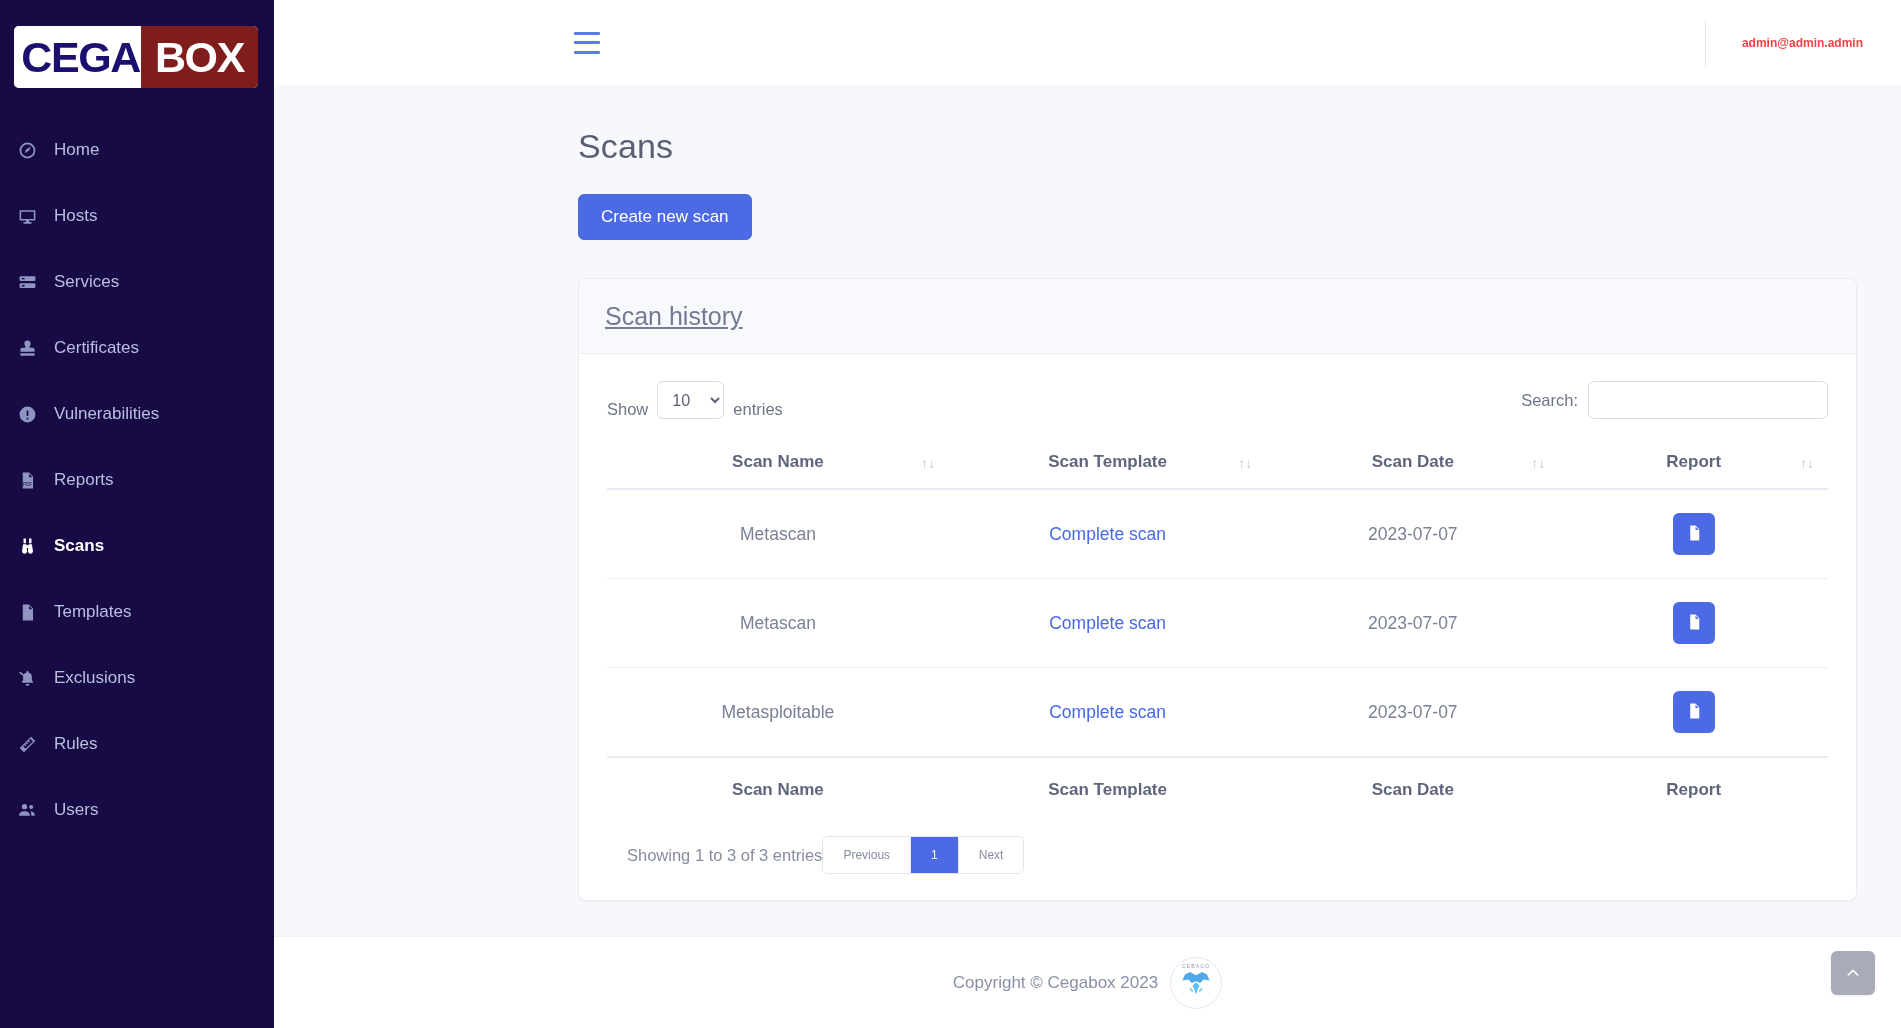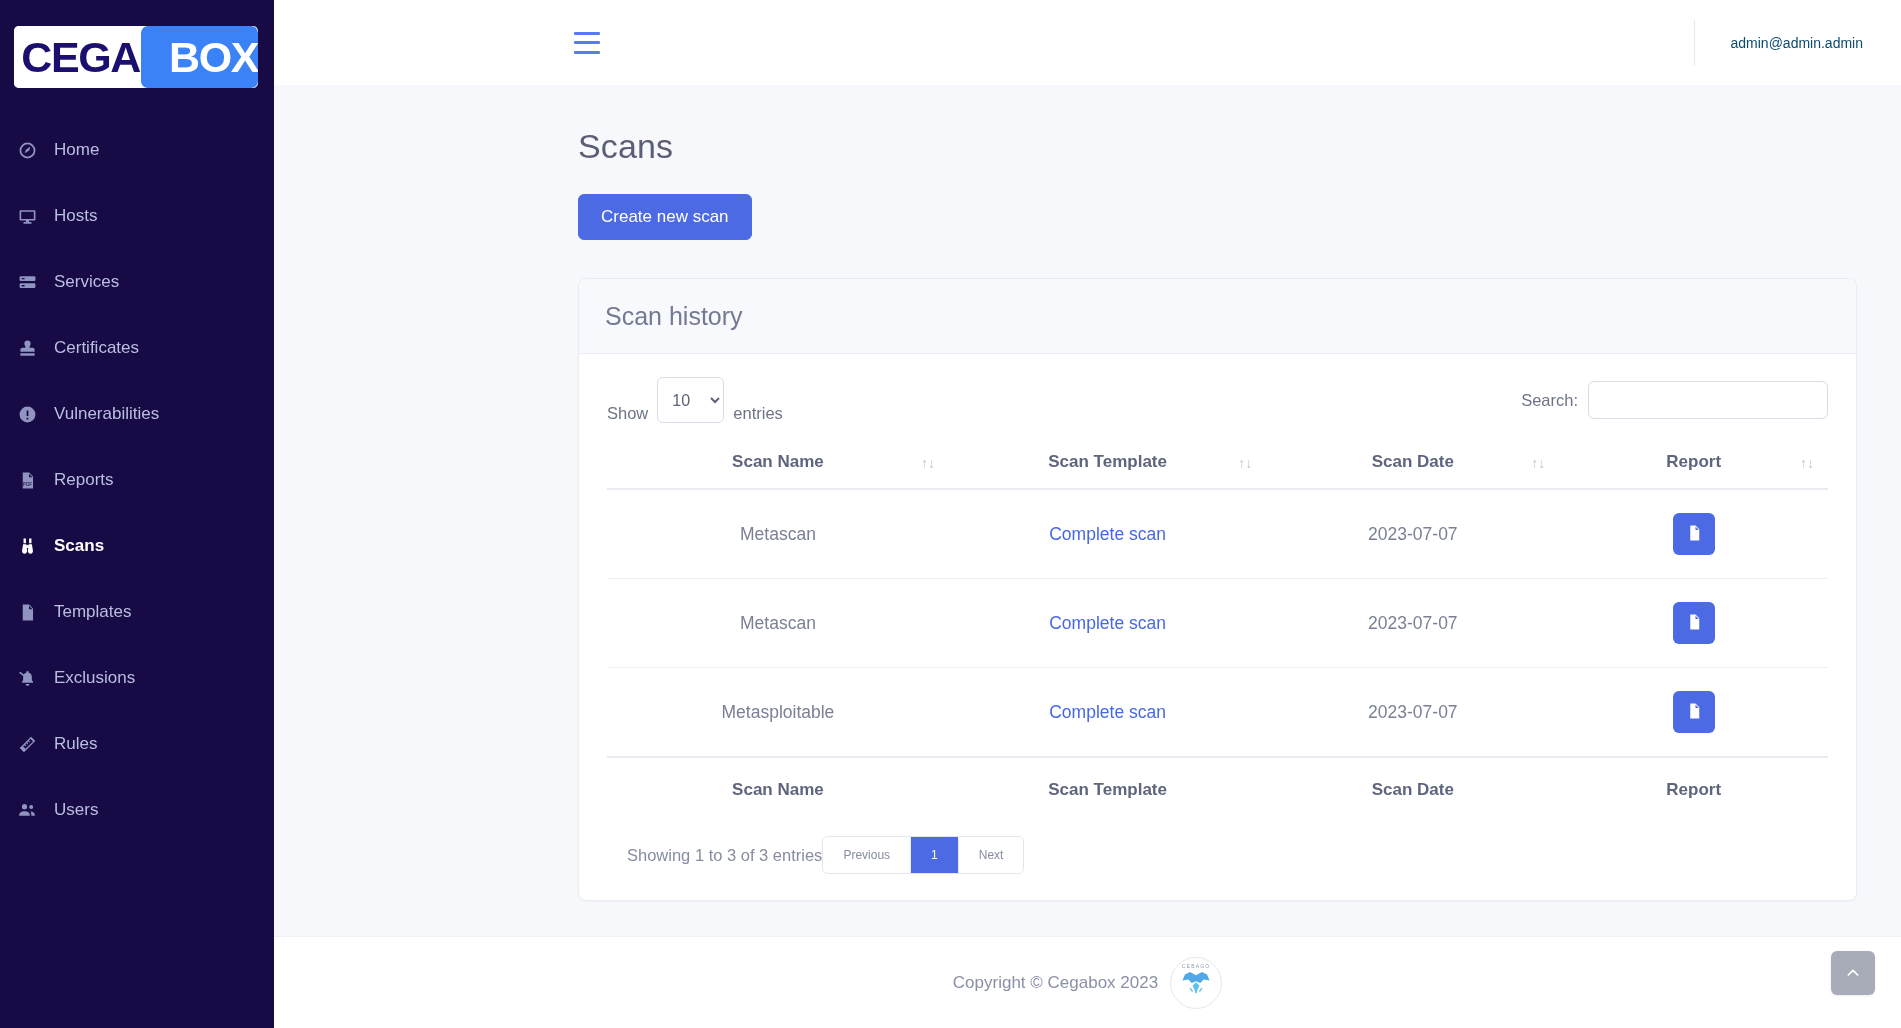--- a/index.html
+++ b/index.html
@@ -27,22 +27,22 @@
     background: #fff;
   }
   .brand-left {
     flex: 0 0 52%;
     background: #ffffff;
     display: flex; align-items: center; justify-content: flex-end;
     padding-right: 1px;
   }
   .brand-right {
     flex: 1;
-    background: #3b82f6;
-    display: flex; align-items: center; justify-content: flex-end; border-radius: 7px;
+    background: #7f1d1d;
+    display: flex; align-items: center; justify-content: center;
   }
   .brand-cega {
     font-family: "Liberation Sans", sans-serif;
     font-weight: 700;
     font-size: 43px;
     letter-spacing: -1.4px;
     color: #1b1070;
     line-height: 1;
   }
   .brand-box {
@@ -96,23 +96,24 @@
   .hamburger span:nth-child(1) { width: 26px; }
   .hamburger span:nth-child(2) { width: 26px; }
   .hamburger span:nth-child(3) { width: 26px; }
 
   .topbar-right {
     margin-left: auto;
     display: flex; align-items: center; height: 100%;
   }
   .topbar-sep { width: 1px; height: 46px; background: #e6e8f0; }
   .user-email {
-    color: #0c4a6e; font-size: 14px;
+    color: #ef4444; font-size: 12px;
     padding: 0 38px 0 36px;
     cursor: pointer;
+    font-weight: bold;
   }
 
   #content { flex: 1; padding: 0 0 0 0; overflow: hidden; position: relative; }
 
   .page-title {
     color: #5a5f75;
     font-size: 34px;
     font-weight: 400;
     padding: 42px 0 0 304px;
     letter-spacing: 0.1px;
@@ -139,35 +140,36 @@
     box-shadow: 0 1px 2px rgba(20,20,50,0.03);
   }
   .card-header {
     background: #f8f9fc;
     border-bottom: 1px solid #eaecf3;
     border-radius: 8px 8px 0 0;
     padding: 23px 26px 22px 26px;
     color: #737a93;
     font-size: 25px;
     font-weight: 400;
+    text-decoration: underline;
   }
   .card-body { padding: 26px 28px 26px 28px; }
 
   .dt-top { display: flex; align-items: center; justify-content: space-between; height: 40px; }
   .dt-length { display: flex; align-items: flex-end; color: #6d7486; font-size: 16.5px; }
   .dt-length select {
     margin: 0 9px;
     font-family: "Liberation Sans", sans-serif;
     font-size: 16px;
     color: #5c6379;
     padding: 6px 8px 6px 10px;
     border: 1px solid #d9dce6;
     border-radius: 6px;
     background: #fff;
-    height: 46px;
+    height: 38px;
   }
   .dt-filter { display: flex; align-items: center; color: #6d7486; font-size: 16.5px; }
   .dt-filter input {
     margin-left: 10px;
     width: 240px; height: 38px;
     border: 1px solid #d9dce6;
     border-radius: 6px;
     padding: 0 10px;
     font-family: "Liberation Sans", sans-serif;
     font-size: 16px;

